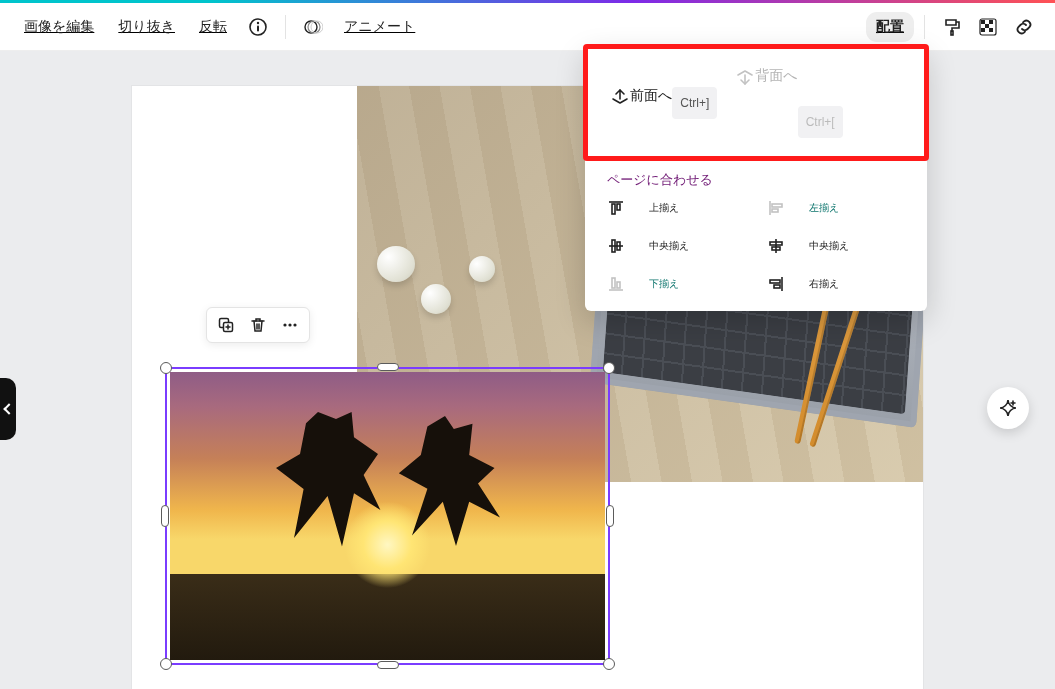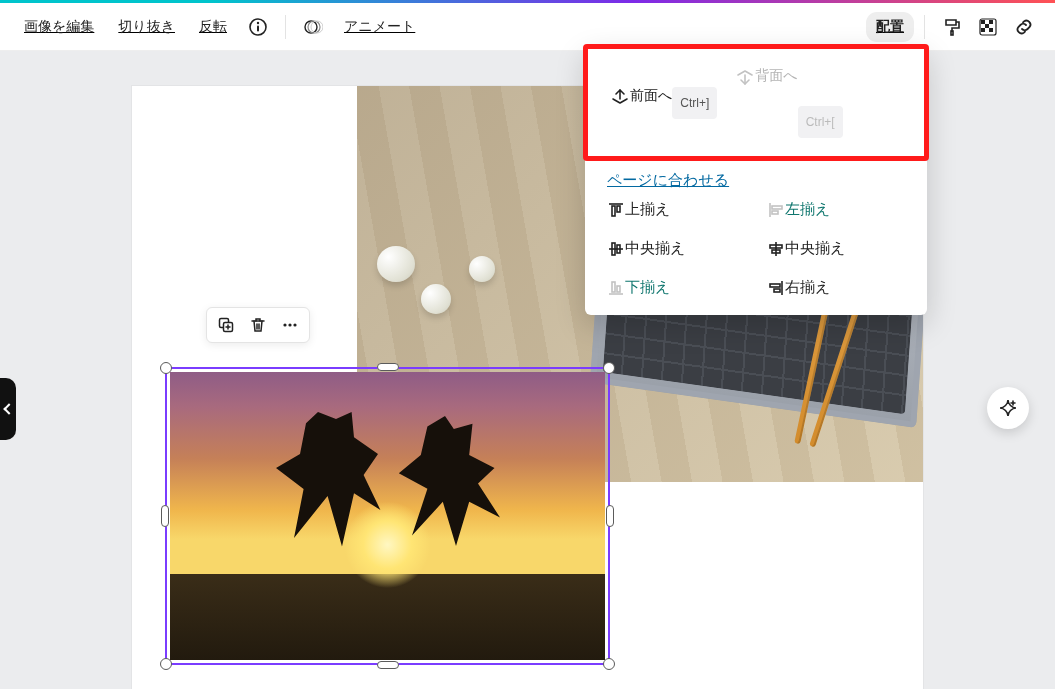--- a/index.html
+++ b/index.html
@@ -126,26 +126,26 @@
   .pop-btn{
     display:flex; align-items:flex-start; font-size:14px;
     border:none; background:transparent; cursor:pointer; color:#222;
   }
   .pop-btn.disabled{ color:#b4b4b4; cursor:default; }
   .kbd{
     font-size:12px; background:#f1f1f3; border-radius:4px; padding:9px 8px;
     color:#555;
   }
   .kbd.dim{ color:#bbb;margin-top:39px; }
-  .pop-sec-title{ font-size:15px; color:#0369a1; padding:12px 22px 10px;text-decoration:underline; }
+  .pop-sec-title{ font-size:13px; color:#701a75; padding:12px 22px 10px; }
   .pop-grid{
     display:grid; grid-template-columns:1fr 1fr; column-gap:22px; row-gap:20px;
     padding:0 22px 8px;
   }
-  .pop-item{ display:flex; align-items:center; gap:0; font-size:15px; color:#222;
+  .pop-item{ display:flex; align-items:center; gap:24px; font-size:10px; color:#222;
     border:none; background:transparent; cursor:pointer;}
   .pop-item.disabled{ color:#0f766e; cursor:default; }
 
   .side-tab{
     position:absolute; left:0; top:327px; width:16px; height:62px;
     background:#111; border-radius:0 10px 10px 0;
     display:flex; align-items:center; justify-content:center;
   }
   .side-tab::before{ content:""; width:6px; height:6px; border-left:2px solid #fff;
     border-top:2px solid #fff; transform:rotate(-45deg); margin-left:2px;}

